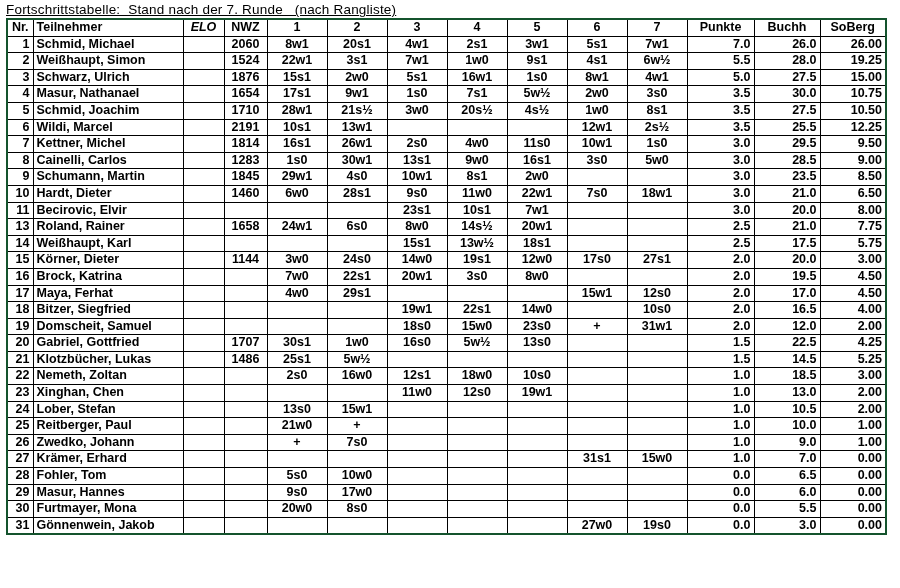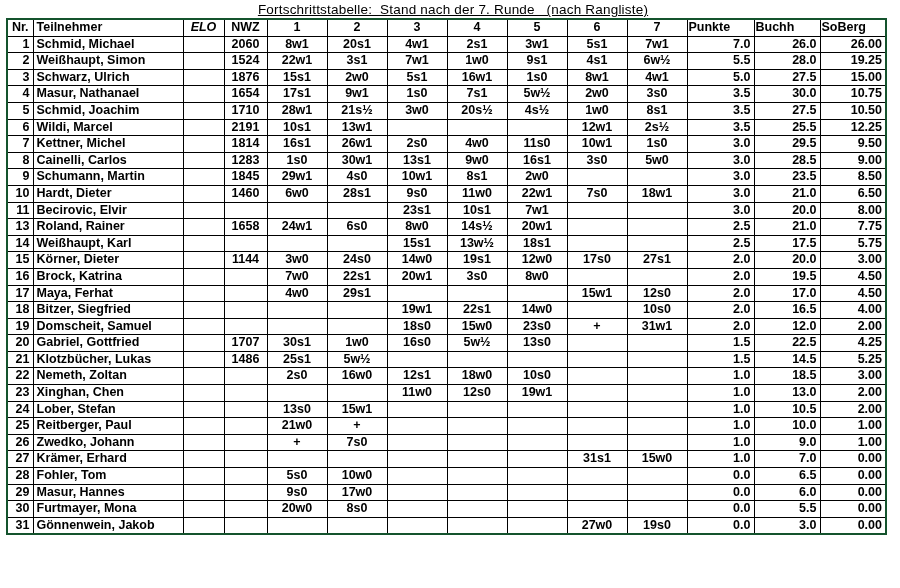--- a/index.html
+++ b/index.html
@@ -15,21 +15,20 @@
     color: #000;
     padding: 1px 0 0 5px;
   }
   .title {
     font-size: 13.5px;
     font-weight: normal;
     text-decoration: underline;
     white-space: pre;
     margin: 1px 0 1px 1px;
     letter-spacing: 0.2px;
-    text-align: center;
   }
   table.standings {
     border-collapse: collapse;
     table-layout: fixed;
     border: 2px solid #14532d;
     margin-left: 1px;
   }
   .standings th, .standings td {
     border: 1px solid #000;
     font-family: "Liberation Sans", sans-serif;
@@ -52,21 +51,21 @@
   col.w-sob    { width: 66px; }
 
   
   .c-nr   { text-align: right; }
   .c-name { text-align: left; }
   .c-elo  { text-align: center; font-style: italic; }
   .c-nwz  { text-align: center; }
   .c-r    { text-align: center; }
   .c-pts, .c-buc, .c-sob { text-align: right; }
   thead .c-nr  { text-align: center; padding: 0 1px; }
-  thead .c-pts, thead .c-buc, thead .c-sob { text-align: left; padding: 0 1px; }
+  thead .c-pts, thead .c-buc, thead .c-sob { text-align: center; padding: 0 1px; }
 
   
   .thick-left { border-left: 2px solid #000; }
 </style>
 </head>
 <body>
 
 <div class="page">
   <div class="title">Fortschrittstabelle:  Stand nach der 7. Runde   (nach Rangliste)</div>
 

